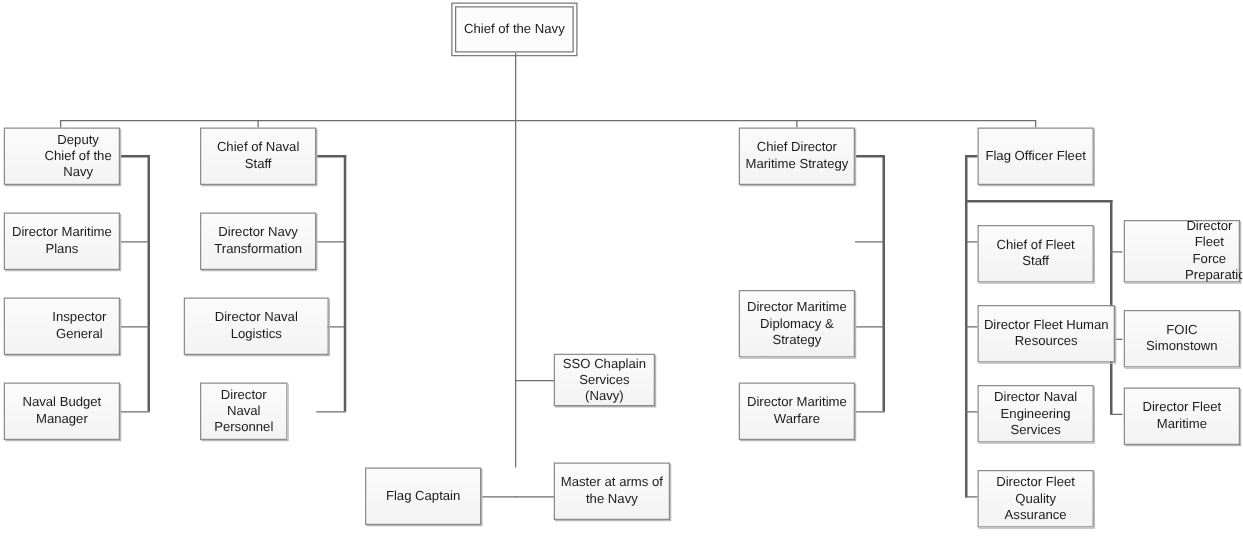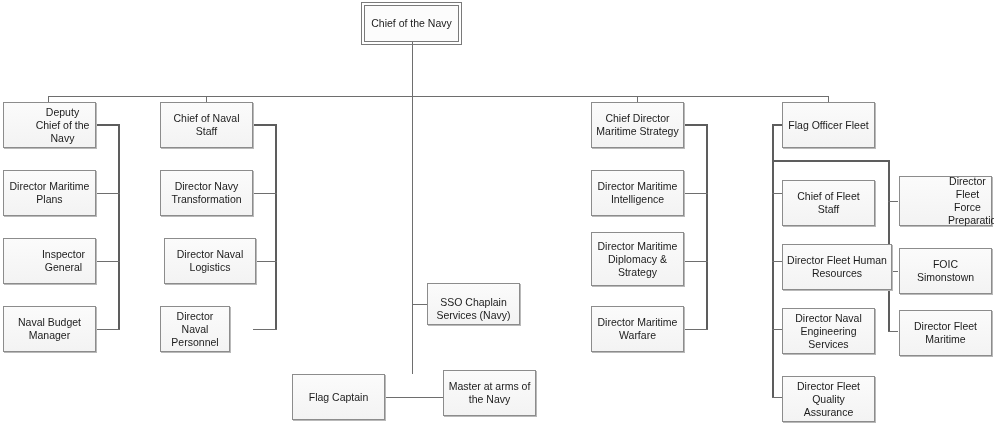--- a/index.html
+++ b/index.html
@@ -118,42 +118,39 @@
   <div class="node" style="left:3px; top:306px; width:93px; height:46px;">
     <span>Naval Budget Manager</span>
   </div>
 
   <div class="node" style="left:160px; top:102px; width:93px; height:46px;">
     <span>Chief of Naval Staff</span>
   </div>
   <div class="node" style="left:160px; top:170px; width:93px; height:46px;">
     <span>Director Navy Transformation</span>
   </div>
-  <div class="node" style="left:164px; top:238px; width:92px; height:46px;">
+  <div class="node" style="left:147px; top:238px; width:116px; height:46px;">
     <span>Director Naval Logistics</span>
   </div>
   <div class="node" style="left:160px; top:306px; width:70px; height:46px;align-items:flex-end;">
     <span>Director Naval Personnel</span>
   </div>
 
-  <div class="node" style="left:427px; top:283px; width:93px; height:42px;align-items:flex-end;">
+  <div class="node" style="left:443px; top:283px; width:81px; height:42px;">
     <span>SSO Chaplain Services (Navy)</span>
   </div>
   <div class="node" style="left:292px; top:374px; width:93px; height:46px;">
     <span>Flag Captain</span>
   </div>
   <div class="node" style="left:443px; top:370px; width:93px; height:46px;">
     <span>Master at arms of the Navy</span>
   </div>
 
   <div class="node" style="left:591px; top:102px; width:93px; height:46px;">
     <span>Chief Director Maritime Strategy</span>
-  </div>
-  <div class="node" style="left:591px; top:170px; width:93px; height:46px;">
-    <span>Director Maritime Intelligence</span>
   </div>
   <div class="node" style="left:591px; top:232px; width:93px; height:54px;">
     <span>Director Maritime Diplomacy &amp; Strategy</span>
   </div>
   <div class="node" style="left:591px; top:306px; width:93px; height:46px;">
     <span>Director Maritime Warfare</span>
   </div>
 
   <div class="node" style="left:782px; top:102px; width:93px; height:46px;">
     <span>Flag Officer Fleet</span>

